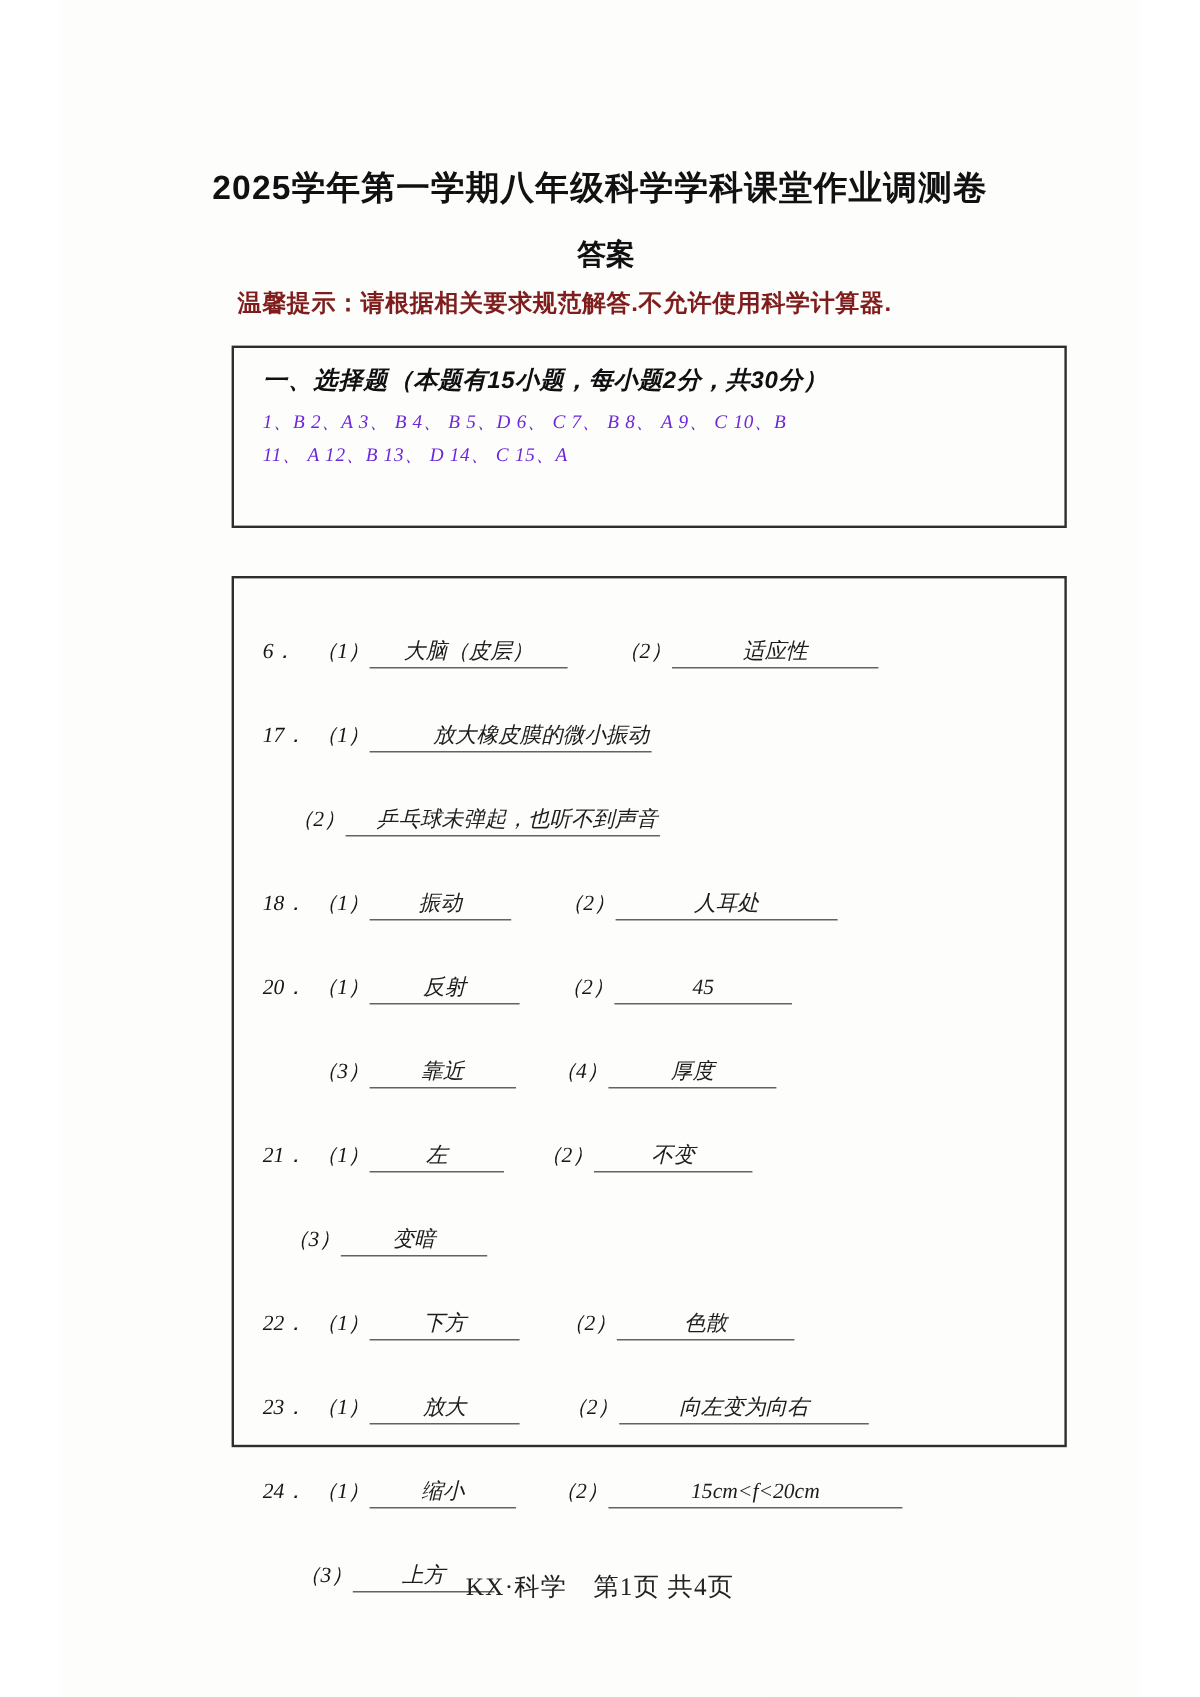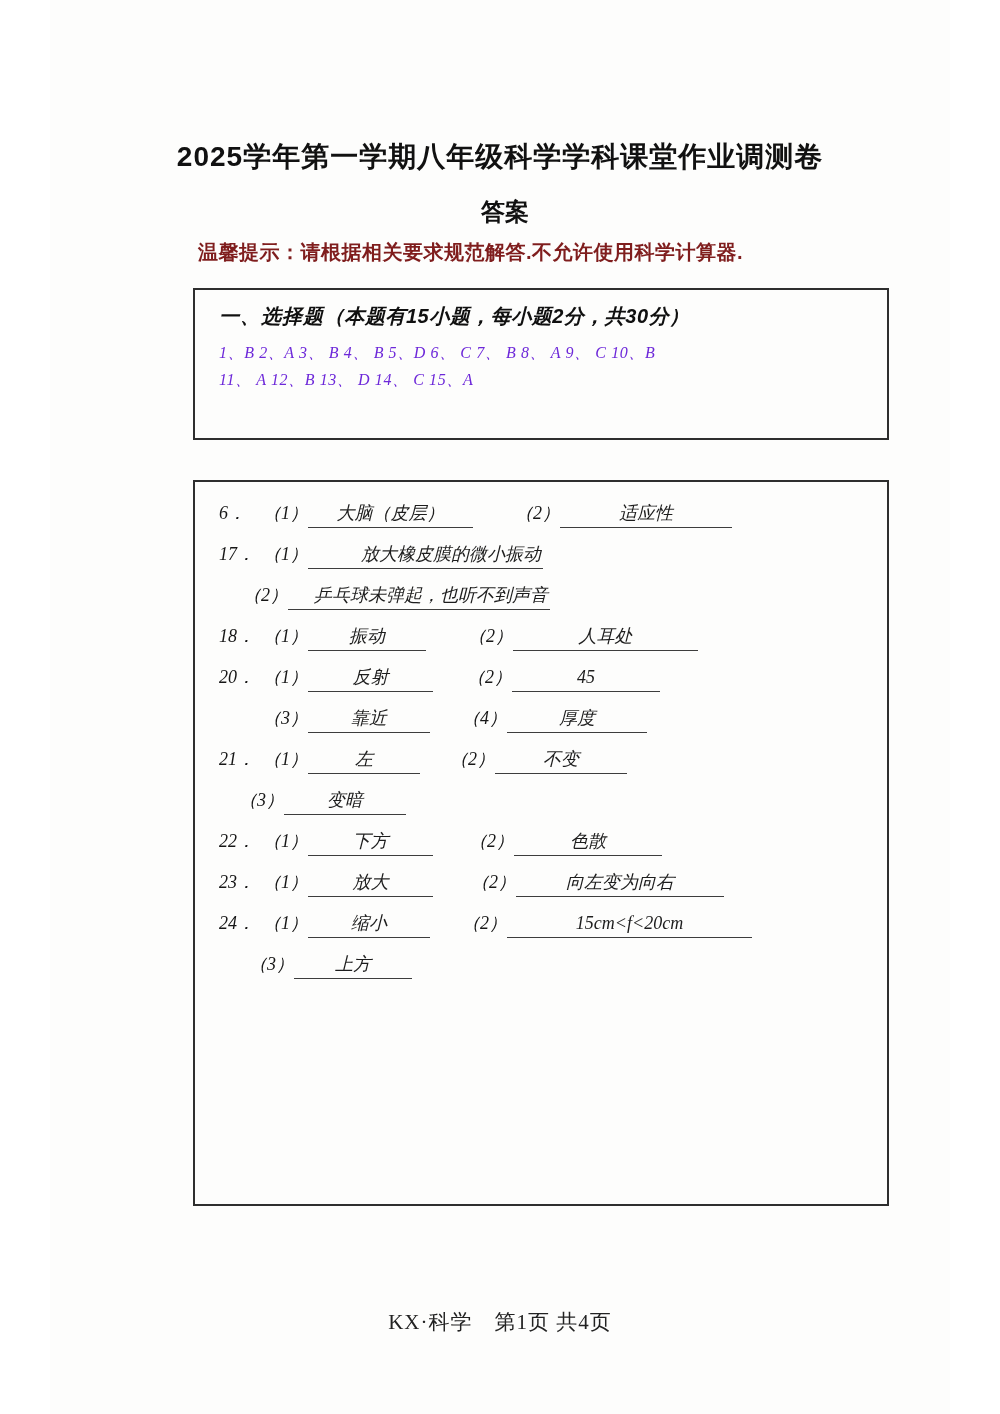--- a/index.html
+++ b/index.html
@@ -93,20 +93,21 @@
     display: inline-block;
     font-size: 18px;
   }
   .ans {
     display: inline-block;
     border-bottom: 1.5px solid #3d3d3d;
     text-align: center;
     font-size: 18px;
     padding: 0 2px 1px 2px;
     color: #1d1d1d;
+    margin-top: 29px;
   }
   .ans.left { text-align: right; padding-left: 6px; }
   .lbl2 { margin-left: 42px; }
   .doc-footer {
     position: absolute;
     top: 1308px;
     left: 0;
     width: 100%;
     text-align: center;
     font-family: "Liberation Serif", "DejaVu Serif", serif;

